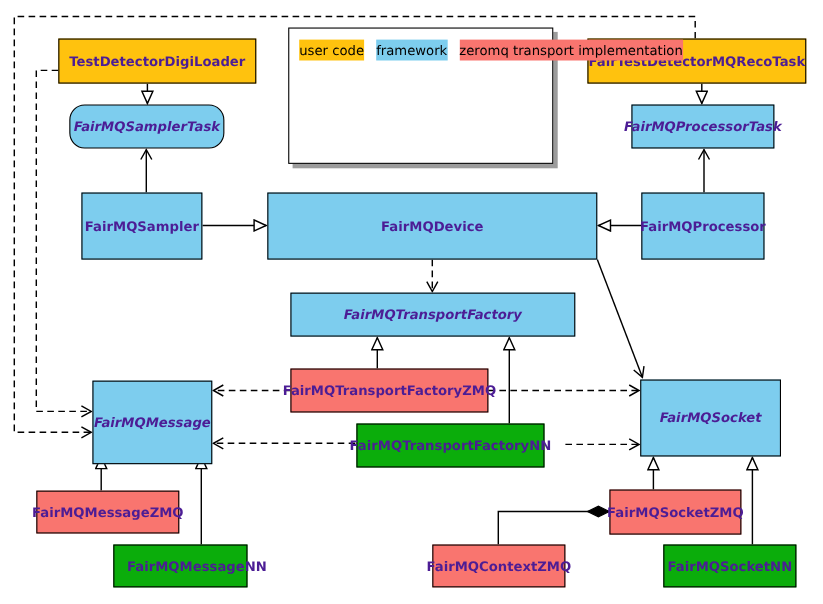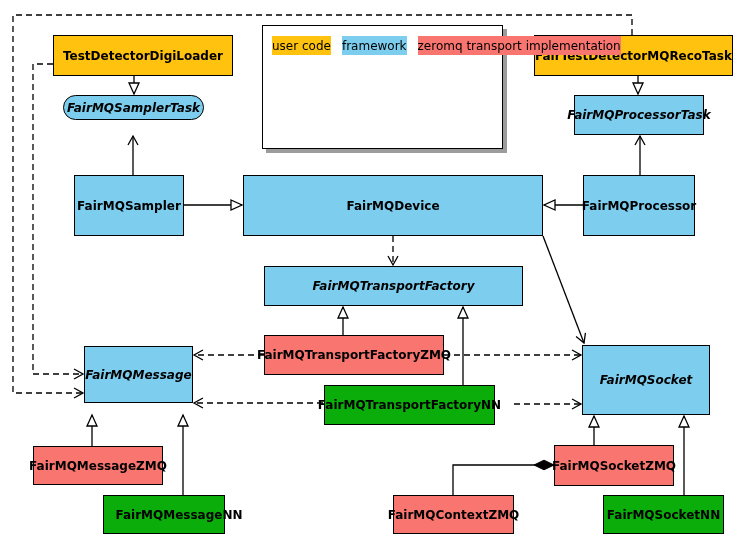--- a/index.html
+++ b/index.html
@@ -1,37 +1,37 @@
 <!DOCTYPE html>
 <html><head>
 <meta charset="utf-8">
 <style>
   html,body{margin:0;padding:0;background:#ffffff;}
   body{font-family:"DejaVu Sans","Liberation Sans",sans-serif;}
   #diagram{position:relative;width:748px;height:549px;background:#ffffff;overflow:hidden;}
   #edges{position:absolute;left:0;top:0;z-index:1;pointer-events:none;}
   .node{
     position:absolute;z-index:2;box-sizing:border-box;
-    border:1.5px solid #000;color:#000000;
+    border:1.5px solid #000;color:#4c1d95;
     display:flex;align-items:center;justify-content:center;
     font-size:12px;font-weight:bold;white-space:nowrap;text-align:center;
   }
   .node.abstract{font-style:italic;}
   
   #box-digiLoader{left:53px;top:35px;width:180px;height:41px;}
   #box-recoTask{left:534px;top:35px;width:199px;height:41px;}
-  #box-samplerTask{left:63px;top:95px;width:141px;height:25px;border-radius:14px;}
+  #box-samplerTask{left:63px;top:95px;width:141px;height:40px;border-radius:14px;}
   #box-processorTask{left:574px;top:95px;width:130px;height:40px;}
   #box-sampler{left:74px;top:175px;width:110px;height:61px;}
   #box-device{left:243px;top:175px;width:300px;height:61px;}
   #box-processor{left:583px;top:175px;width:112px;height:61px;}
   #box-transportFactory{left:264px;top:266px;width:259px;height:40px;}
   #box-transportFactoryZMQ{left:264px;top:335px;width:180px;height:40px;}
   #box-transportFactoryNN{left:324px;top:385px;width:171px;height:40px;}
-  #box-message{left:84px;top:346px;width:109px;height:57px;}
+  #box-message{left:84px;top:346px;width:109px;height:76px;}
   #box-socket{left:582px;top:345px;width:128px;height:70px;}
   #box-messageZMQ{left:33px;top:446px;width:130px;height:39px;}
   #box-messageNN{left:103px;top:495px;width:122px;height:39px;}
   #box-socketZMQ{left:554px;top:445px;width:120px;height:41px;}
   #box-socketNN{left:603px;top:495px;width:121px;height:39px;}
   #box-contextZMQ{left:393px;top:495px;width:121px;height:39px;}
   
   #legend{
     position:absolute;z-index:2;left:262px;top:25px;width:241px;height:124px;
     box-sizing:border-box;border:1.5px solid #000;background:#fff;

